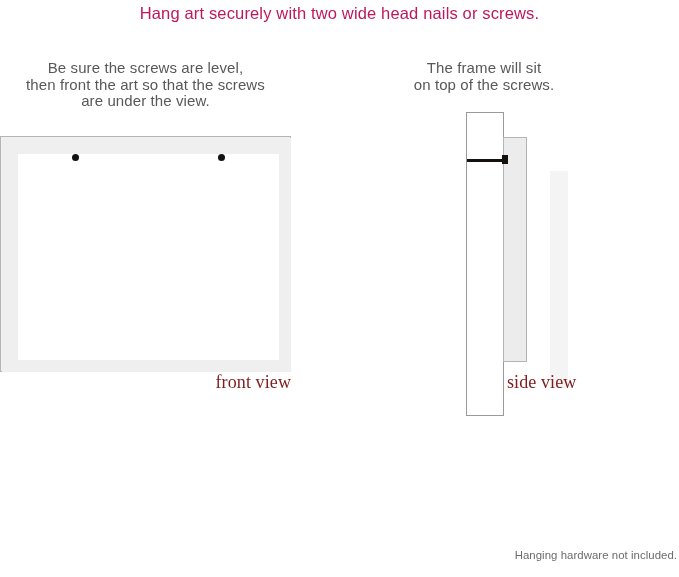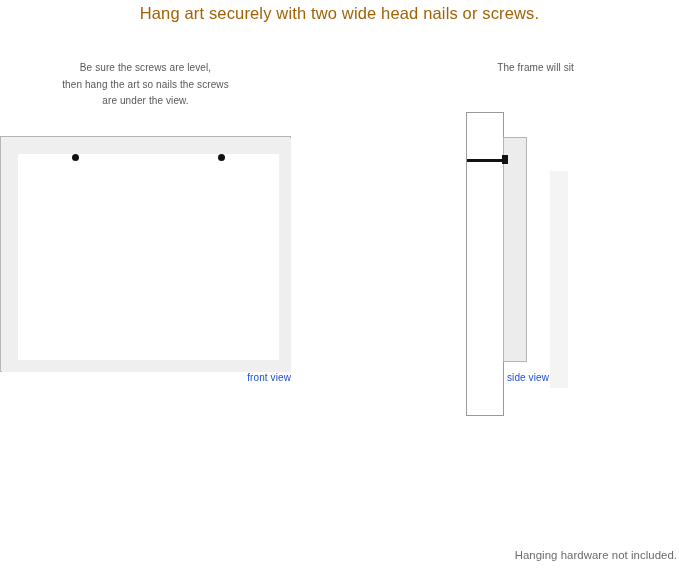--- a/index.html
+++ b/index.html
@@ -19,45 +19,44 @@
 
   
   .title {
     position: absolute;
     left: 0;
     top: 2px;
     width: 679px;
     text-align: center;
     font-size: 16.5px;
     font-weight: 400;
-    color: #a16207;
+    color: #be185d;
     letter-spacing: 0.15px;
     line-height: 22px;
     white-space: nowrap;
   }
 
   
   .caption {
     position: absolute;
     text-align: center;
-    font-size: 10px;
+    font-size: 15px;
     line-height: 16.5px;
     color: #585858;
     letter-spacing: 0.1px;
   }
   .caption-left {
     left: 0;
     top: 60px;
     width: 291px;
   }
   .caption-right {
     left: 394px;
     top: 60px;
     width: 180px;
-    text-align: right;
   }
   .caption-line { display: block; white-space: nowrap; }
 
   
   .front-view {
     position: absolute;
     left: 0px;
     top: 136px;
     width: 291px;
     height: 236px;
@@ -93,24 +92,25 @@
     width: 7px;
     height: 7px;
     border-radius: 50%;
     background: #111111;
   }
   .screw-dot-left  { left: 70px; top: 16px; }
   .screw-dot-right { left: 216px; top: 16px; }
 
   .view-label {
     position: absolute;
-    font-size: 10px;
-    color: #1d4ed8;
+    font-size: 18px;
+    color: #7f1d1d;
     letter-spacing: 0.1px;
     white-space: nowrap;
+    font-family: Liberation Serif, serif;
   }
   .label-front {
     left: 0;
     top: 372px;
     width: 291px;
     text-align: right;
   }
   .label-side {
     left: 507px;
     top: 372px;
@@ -182,26 +182,27 @@
   }
   .footer-line { display: block; white-space: nowrap; }
 </style>
 </head>
 <body>
 
 <div class="title">Hang art securely with two wide head nails or screws.</div>
 
 <div class="caption caption-left">
   <span class="caption-line">Be sure the screws are level,</span>
-  <span class="caption-line">then hang the art so nails the screws</span>
+  <span class="caption-line">then front the art so that the screws</span>
   <span class="caption-line">are under the view.</span>
 </div>
 
 <div class="caption caption-right">
   <span class="caption-line">The frame will sit</span>
+  <span class="caption-line">on top of the screws.</span>
 </div>
 
 <div class="front-view">
   <div class="frame-outer">
     <div class="frame-mat">
       <div class="frame-art"></div>
       <div class="screw-dot screw-dot-left"></div>
       <div class="screw-dot screw-dot-right"></div>
     </div>
   </div>

